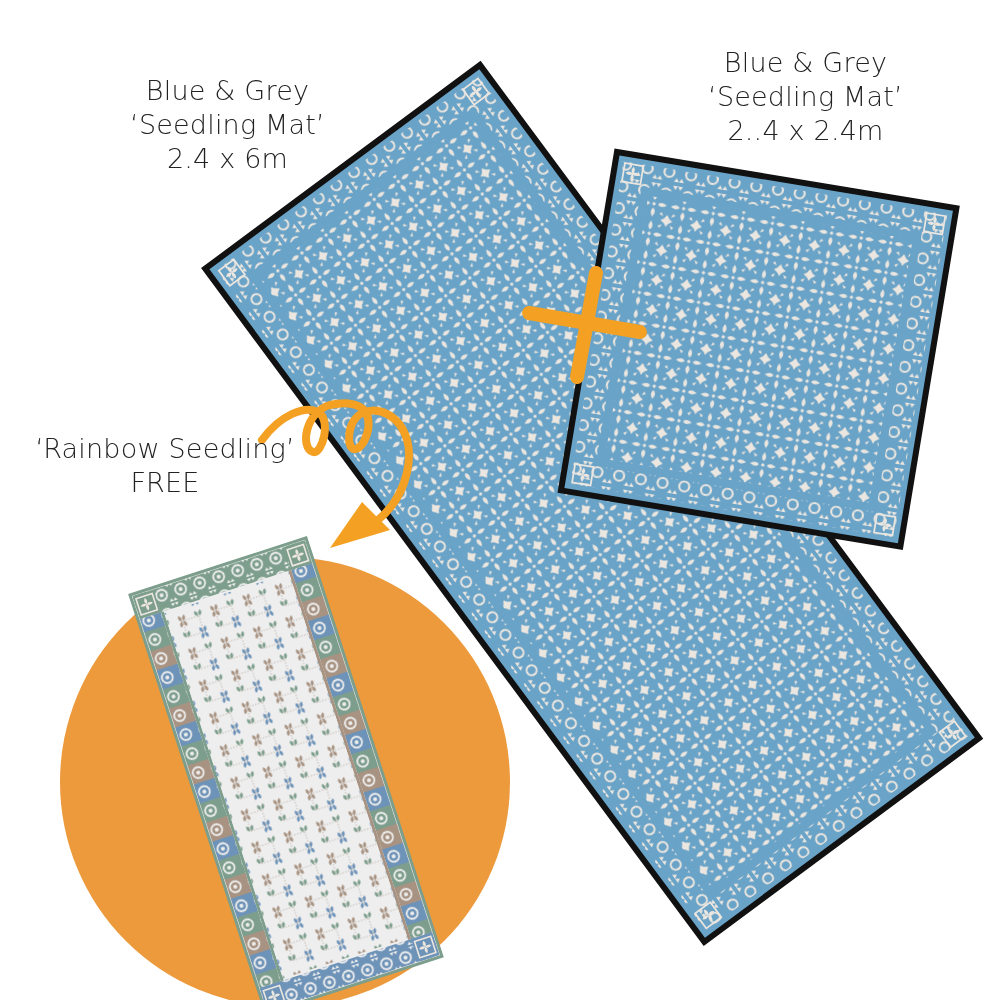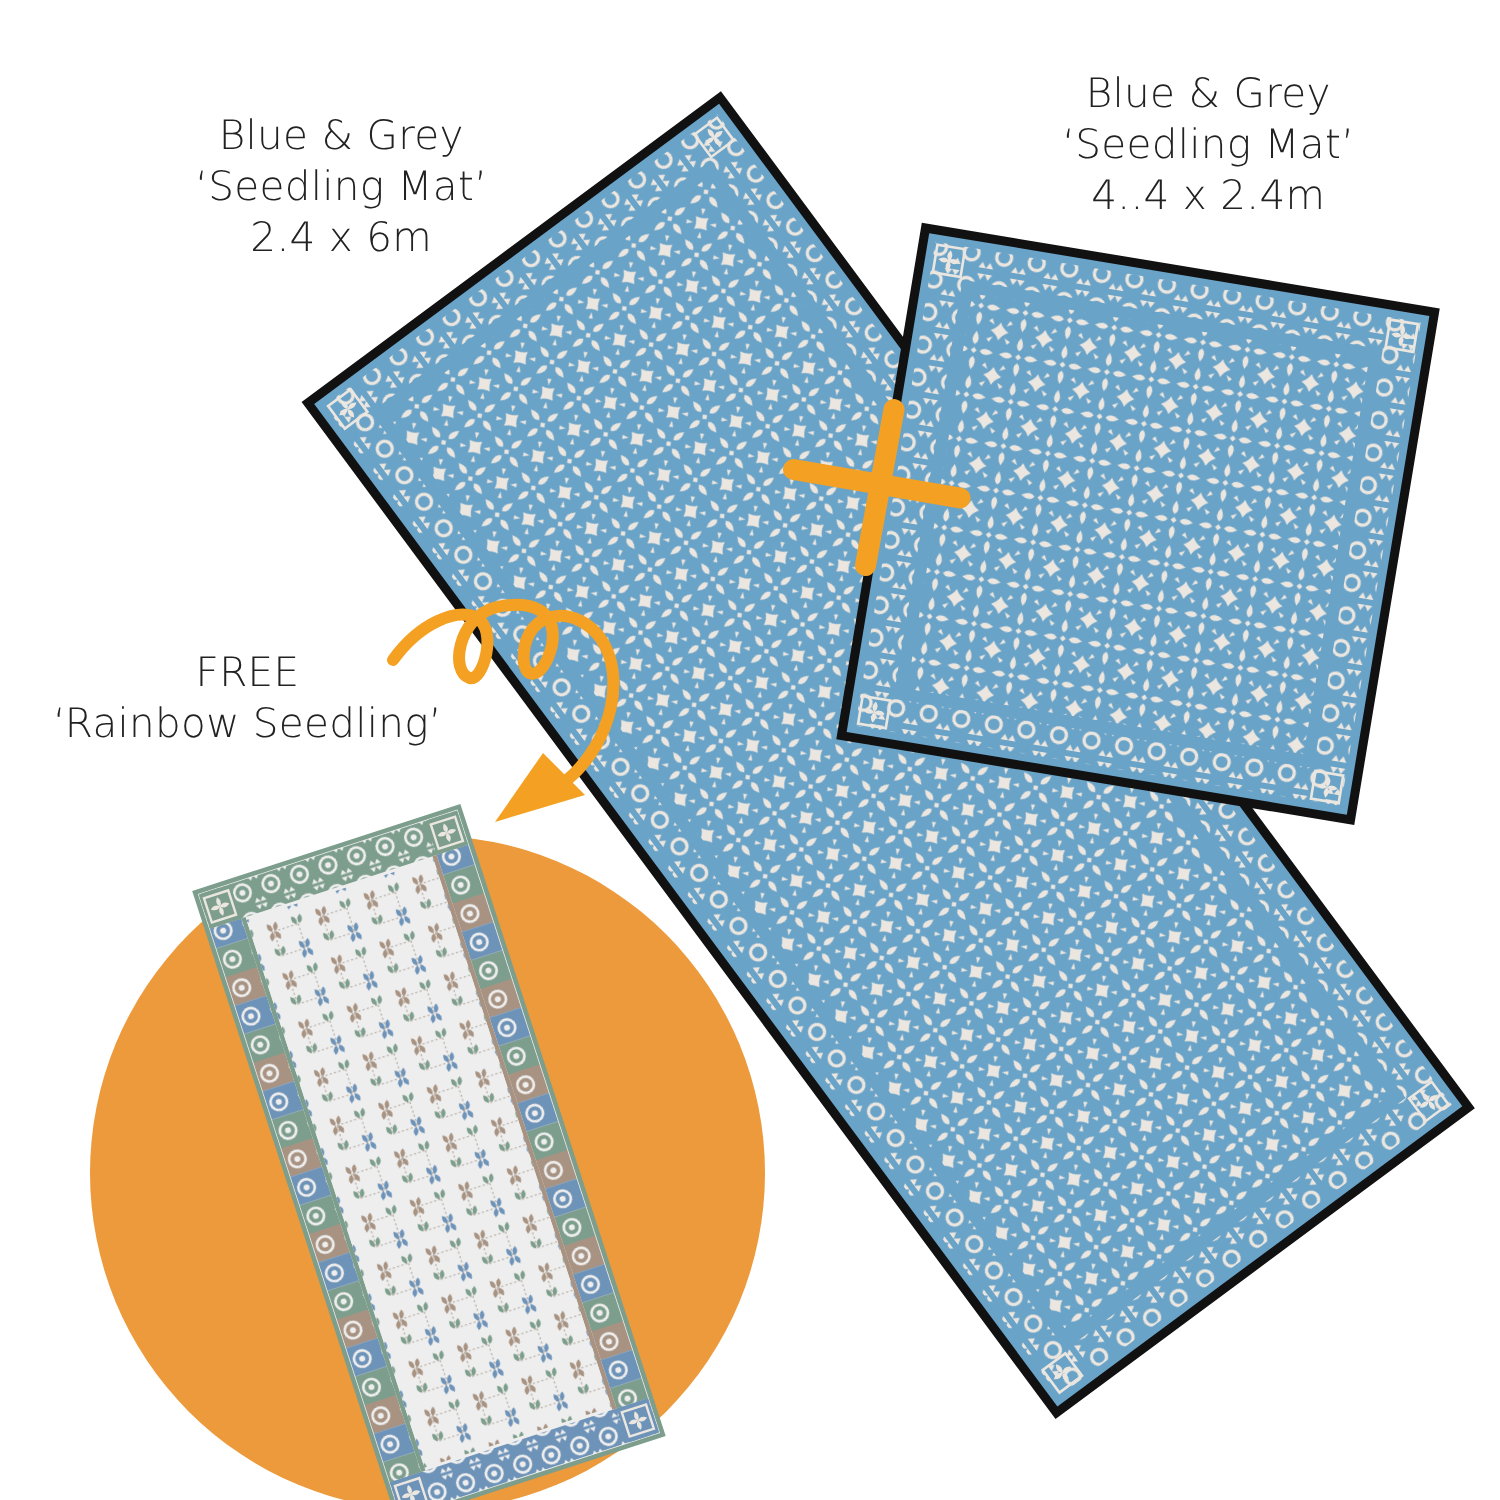--- a/index.html
+++ b/index.html
@@ -181,19 +181,19 @@
 
 <div class="label" style="left:100px; top:74px; width:255px;">
   <div>Blue &amp; Grey</div>
   <div>‘Seedling Mat’</div>
   <div>2.4 x 6m</div>
 </div>
 
 <div class="label" style="left:678px; top:46px; width:255px;">
   <div>Blue &amp; Grey</div>
   <div>‘Seedling Mat’</div>
-  <div>4..4 x 2.4m</div>
+  <div>2..4 x 2.4m</div>
 </div>
 
 <div class="label" style="left:15px; top:432px; width:300px;">
+  <div>‘Rainbow Seedling’</div>
   <div>FREE</div>
-  <div>‘Rainbow Seedling’</div>
 </div>
 
 </body></html>

